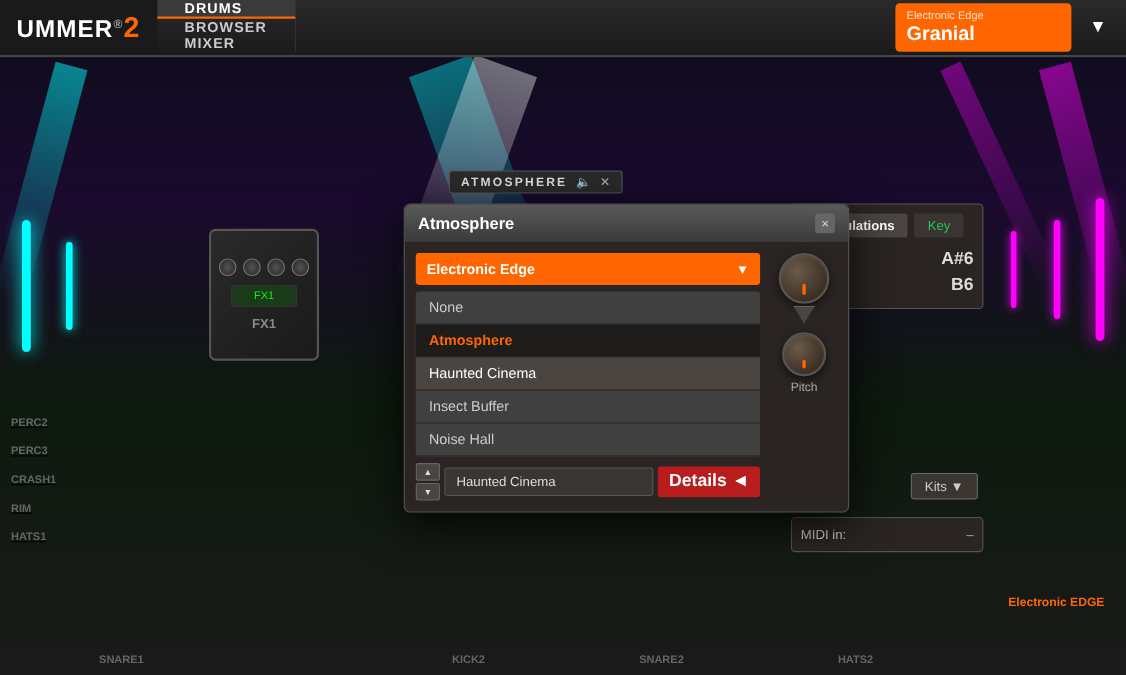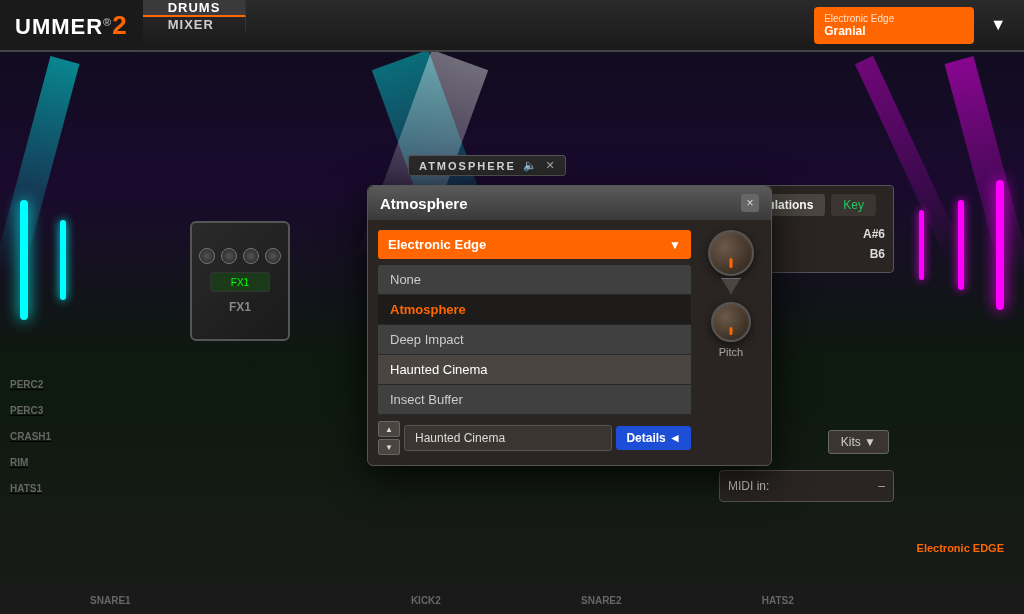--- a/index.html
+++ b/index.html
@@ -152,21 +152,21 @@
       flex-direction: column;
       min-width: 160px;
       cursor: pointer;
     }
     .preset-category {
       font-size: 10px;
       color: #fff;
       opacity: 0.8;
     }
     .preset-name {
-      font-size: 12px;
+      font-size: 18px;
       font-weight: bold;
       color: #fff;
     }
     .preset-arrow {
       color: #fff;
       font-size: 16px;
       padding: 0 8px;
       cursor: pointer;
     }
 
@@ -316,25 +316,25 @@
     .selected-name-display {
       flex: 1;
       background: #3a3530;
       border: 1px solid #555;
       border-radius: 3px;
       padding: 5px 10px;
       font-size: 12px;
       color: #ddd;
     }
     .details-btn {
-      background: #1d4ed8;
+      background: #b91c1c;
       border: none;
       border-radius: 3px;
       padding: 5px 10px;
-      font-size: 12px;
+      font-size: 16px;
       font-weight: bold;
       color: #fff;
       cursor: pointer;
       display: flex;
       align-items: center;
       gap: 4px;
     }
 
     
     .controls-panel {
@@ -431,21 +431,21 @@
     .artic-row {
       display: flex;
       justify-content: space-between;
       padding: 3px 0;
     }
     .artic-name {
       font-size: 12px;
       color: #ccc;
     }
     .artic-value {
-      font-size: 12px;
+      font-size: 16px;
       color: #ddd;
       font-weight: bold;
     }
 
     .kits-btn {
       position: absolute;
       right: 135px;
       top: 430px;
       background: #3a3530;
       border: 1px solid #666;
@@ -492,21 +492,21 @@
       right: 20px;
       font-size: 11px;
       color: #ff6600;
       font-weight: bold;
       text-align: center;
     }
 
     
     .fx-unit {
       position: absolute;
-      top: 221px;
+      top: 208px;
       left: 190px;
       width: 100px;
       height: 120px;
       background: linear-gradient(135deg, #2a2a2a, #1a1a1a);
       border: 2px solid #555;
       border-radius: 6px;
       display: flex;
       flex-direction: column;
       align-items: center;
       justify-content: center;
@@ -594,20 +594,21 @@
 </div>
 
 <div class="top-nav">
   <div class="app-logo">
     <span class="app-logo-text">
       <span>UMMER</span><span class="app-logo-superscript">®</span><span class="app-logo-number">2</span>
     </span>
   </div>
   <div class="nav-tabs">
     <div class="nav-tab active">DRUMS</div>
+    <div class="nav-tab">BROWSER</div>
     <div class="nav-tab">MIXER</div>
   </div>
   <div class="nav-right">
     <div class="preset-selector">
       <span class="preset-category">Electronic Edge</span>
       <span class="preset-name">Granial</span>
     </div>
     <span class="preset-arrow">▼</span>
   </div>
 </div>
@@ -641,23 +642,23 @@
   <div class="dialog-body">
 
     <div class="preset-list-panel">
       <div class="preset-dropdown-header">
         <span class="preset-dropdown-name">Electronic Edge</span>
         <span class="dropdown-arrow">▼</span>
       </div>
       <div class="preset-list">
         <div class="preset-item">None</div>
         <div class="preset-item active">Atmosphere</div>
-        <div class="preset-item">Deep Impact</div>
         <div class="preset-item selected">Haunted Cinema</div>
         <div class="preset-item">Insect Buffer</div>
+        <div class="preset-item">Noise Hall</div>
       </div>
 
       <div class="preset-nav">
         <div class="nav-arrows">
           <div class="nav-arrow-btn">▲</div>
           <div class="nav-arrow-btn">▼</div>
         </div>
         <div class="selected-name-display">Haunted Cinema</div>
         <div class="details-btn">
           <span>Details ◄</span>

